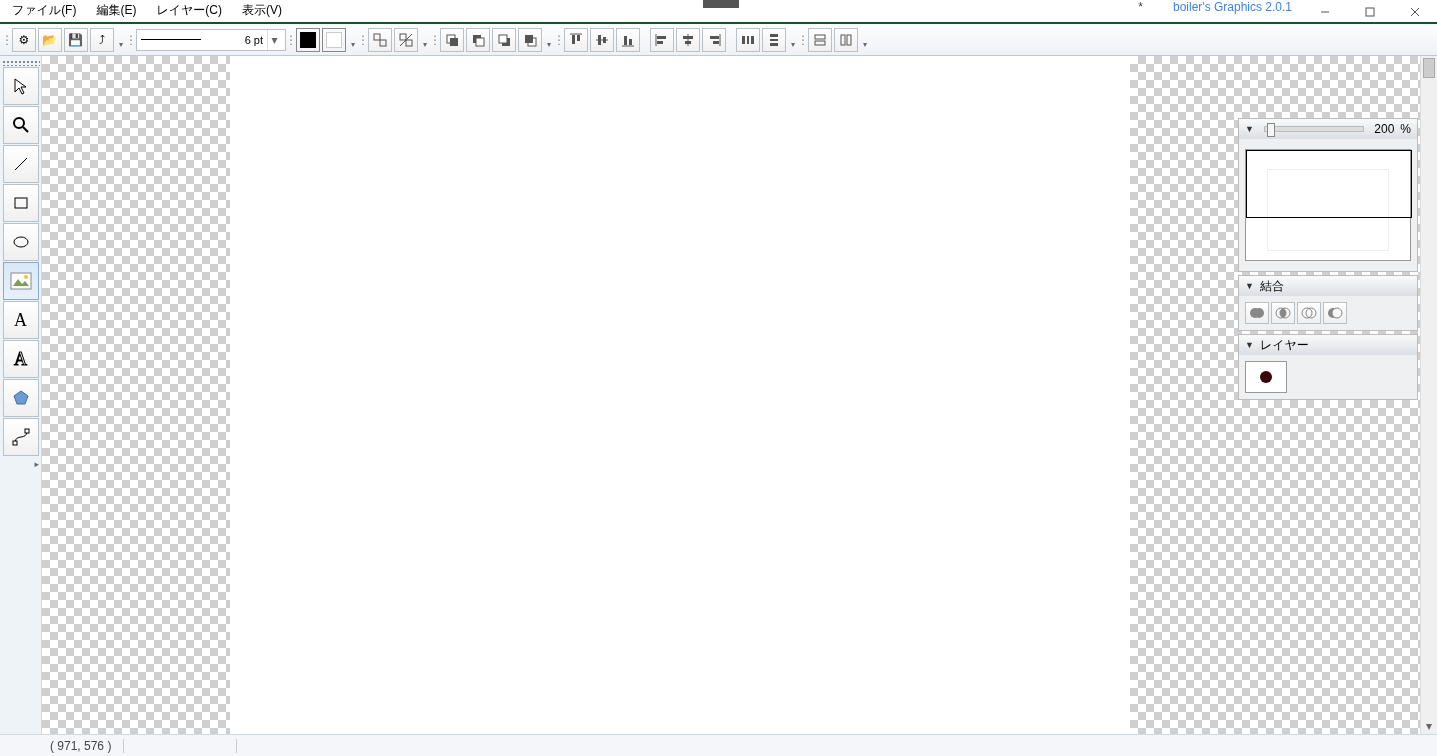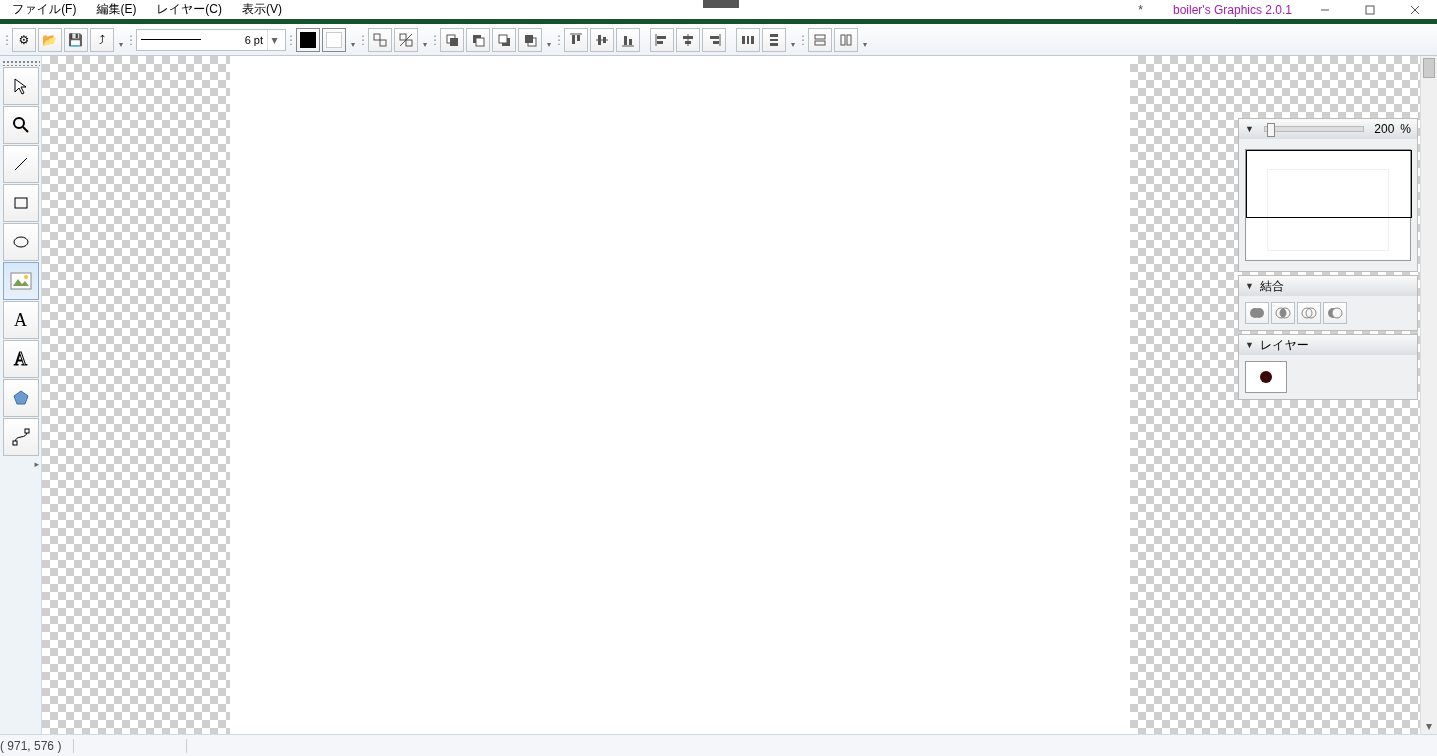--- a/index.html
+++ b/index.html
@@ -1,24 +1,24 @@
 <!DOCTYPE html>
 <html><head>
 <meta charset="utf-8">
 <style>
 * { margin: 0; padding: 0; box-sizing: border-box; font-family: "Meiryo", sans-serif; font-size: 12px; }
 body { background: #fff; overflow: hidden; width: 1437px; height: 756px; }
 
-.titlebar { height: 24px; display: flex; align-items: center; background: #fff; border-bottom: 5px solid #14532d; }
+.titlebar { height: 24px; display: flex; align-items: flex-start; background: #fff; border-bottom: 2px solid #14532d; }
 .menubar { display:flex; gap: 8px; padding-left: 6px; }
 .menubar span { padding: 2px 6px; cursor: default; }
 .titlegrip { position:absolute; left: 703px; top:0; width:36px; height:8px; background:#555; }
 .winspacer { flex:1; }
 .winmod { color:#444; padding:0 18px; }
-.wintitle { color:#a21caf; padding-right: 10px; padding-left: 12px; }
+.wintitle { color:#3b82f6; padding-right: 10px; padding-left: 12px; }
 .winbtns { display:flex; }
 .winbtn { width: 45px; height:24px; display:flex; align-items:center; justify-content:center; color:#555; }
 
 .toolbar { height: 32px; background: linear-gradient(#fdfdfd,#eef2f6); border-bottom:1px solid #c0c8d0; display:flex; align-items:center; padding-left:4px; gap:2px; }
 .tbtn { width:24px; height:24px; border:1px solid #b8c0c8; background:linear-gradient(#fff,#f0f0f0); display:flex; align-items:center; justify-content:center; }
 .tsep { width:6px; height:24px; display:flex; align-items:center; justify-content:center; color:#888; }
 .strokecombo { width:150px; height:22px; border:1px solid #b8c0c8; background:#fff; display:flex; align-items:center; padding:0 4px; gap:4px; }
 .strokecombo .line { flex:0 0 60px; height:1px; background:#000; }
 .strokecombo .lbl { flex:1; text-align:right; font-size:11px; }
 .strokecombo .dd { width:14px; height:100%; display:flex; align-items:center; justify-content:center; color:#666; border-left:1px solid #ddd; }
@@ -52,21 +52,21 @@
 .zoompanel .zslider .zthumb{ position:absolute; left:2px; top:-4px; width:8px; height:14px; background:#f6f6f6; border:1px solid #888;}
 .navview { width:166px; height:112px; border:1px solid #999; background:#fff; margin:4px auto; position:relative;}
 .navview .canvasthumb{ position:absolute; left:22px; top:20px; width:120px; height:80px; background:#fff; box-shadow:0 0 0 1px #eee;}
 .navview .viewrect{ position:absolute; left:0; top:0; width:166px; height:68px; border:1px solid #000; background:transparent;}
 
 .combinebtns, .layerrow { display:flex; gap:2px; }
 .smallbtn { width:24px; height:22px; border:1px solid #b8c0c8; background:linear-gradient(#fff,#f0f0f0); display:flex; align-items:center; justify-content:center;}
 .layerthumb{ width:42px; height:32px; border:1px solid #999; background:#fff; display:flex; align-items:center; justify-content:center;}
 .layerthumb .eye{ width:12px; height:12px; background:#3a0606; border-radius:50%;}
 
-.statusbar { position:absolute; left:0; right:0; bottom:0; height:22px; background:#f4f6f9; border-top:1px solid #d0d8e0; display:flex; align-items:center; gap:8px; font-size:12px; color:#444;}
+.statusbar { position:absolute; left:0; right:0; bottom:0; height:22px; background:#f4f6f9; border-top:1px solid #d0d8e0; display:flex; align-items:center; padding-left:50px; gap:8px; font-size:12px; color:#444;}
 .statusbar .sep{ width:1px; height:14px; background:#ccc; margin:0 4px;}
 
 svg { display:block; }
 </style>
 </head>
 <body>
 
 <div class="titlebar">
   <div class="menubar">
     <span>ファイル(F)</span>

